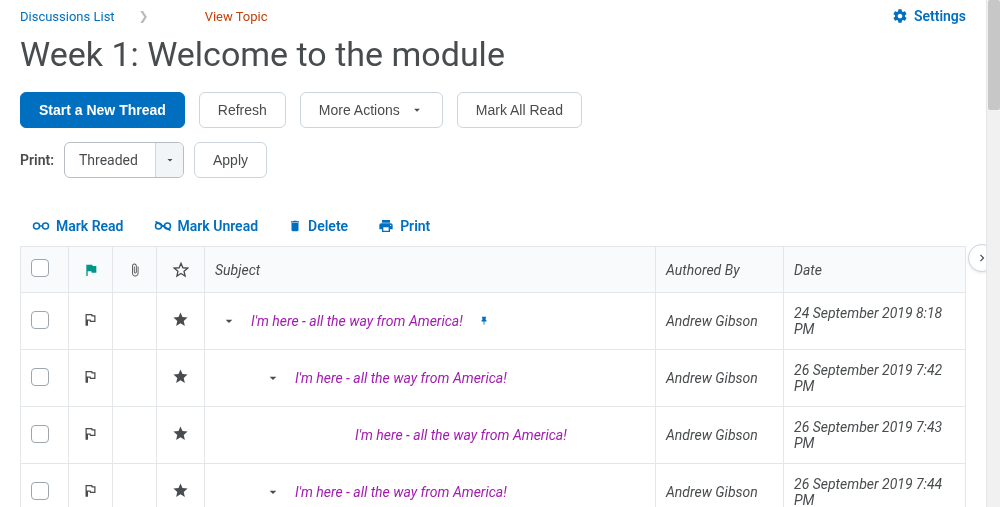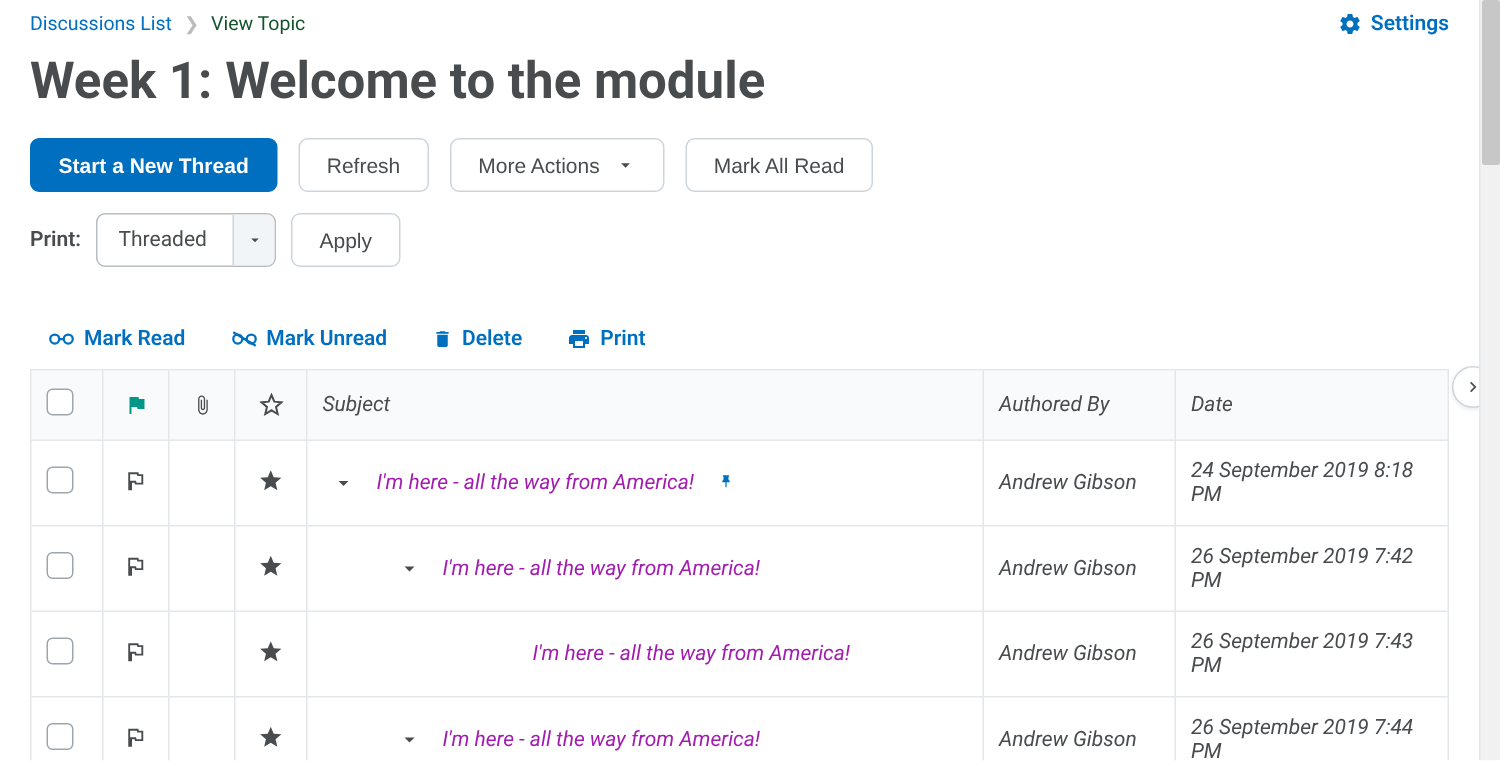--- a/index.html
+++ b/index.html
@@ -27,34 +27,34 @@
     border-radius: 2px;
   }
   .content { padding: 0 20px; width: 986px; }
   .top-row {
     display: flex;
     justify-content: space-between;
     align-items: center;
     padding-top: 8px;
     font-size: 13px;
   }
-  .breadcrumb { display: flex; align-items: flex-start; gap: 8px; }
+  .breadcrumb { display: flex; align-items: flex-start; gap: 24px; }
   .bc-link { color: #006fbf; text-decoration: none; }
   .bc-sep { color: #bbb; font-size: 12px; }
-  .bc-current { color: #14532d; }
+  .bc-current { color: #c2410c; margin-left: 32px; }
   .settings-link {
     color: #006fbf;
     display: flex; align-items: center; gap: 6px;
     font-size: 14px;
     font-weight: 600;
     cursor: pointer;
   }
   h1.page-title {
     font-size: 34px;
-    font-weight: 700;
+    font-weight: 400;
     color: #494c4e;
     margin: 10px 0 18px 0;
   }
   .toolbar {
     display: flex;
     gap: 14px;
     margin-bottom: 14px;
   }
   .btn {
     padding: 9px 18px;

